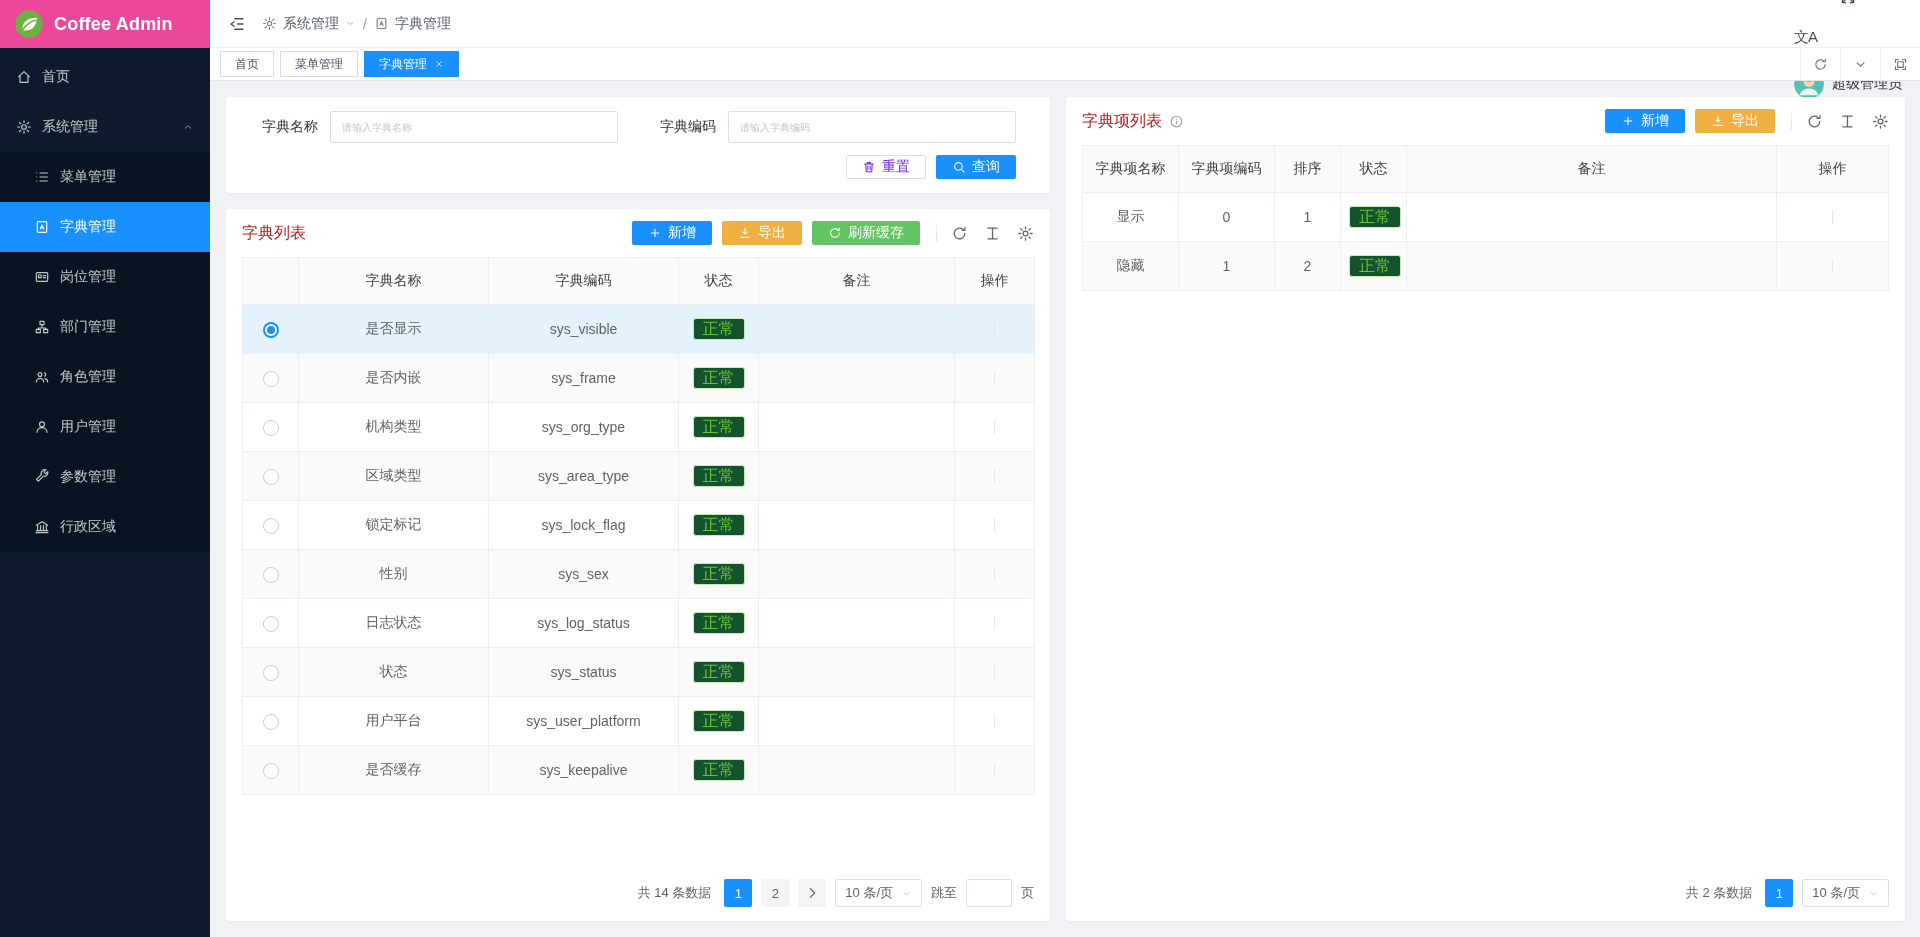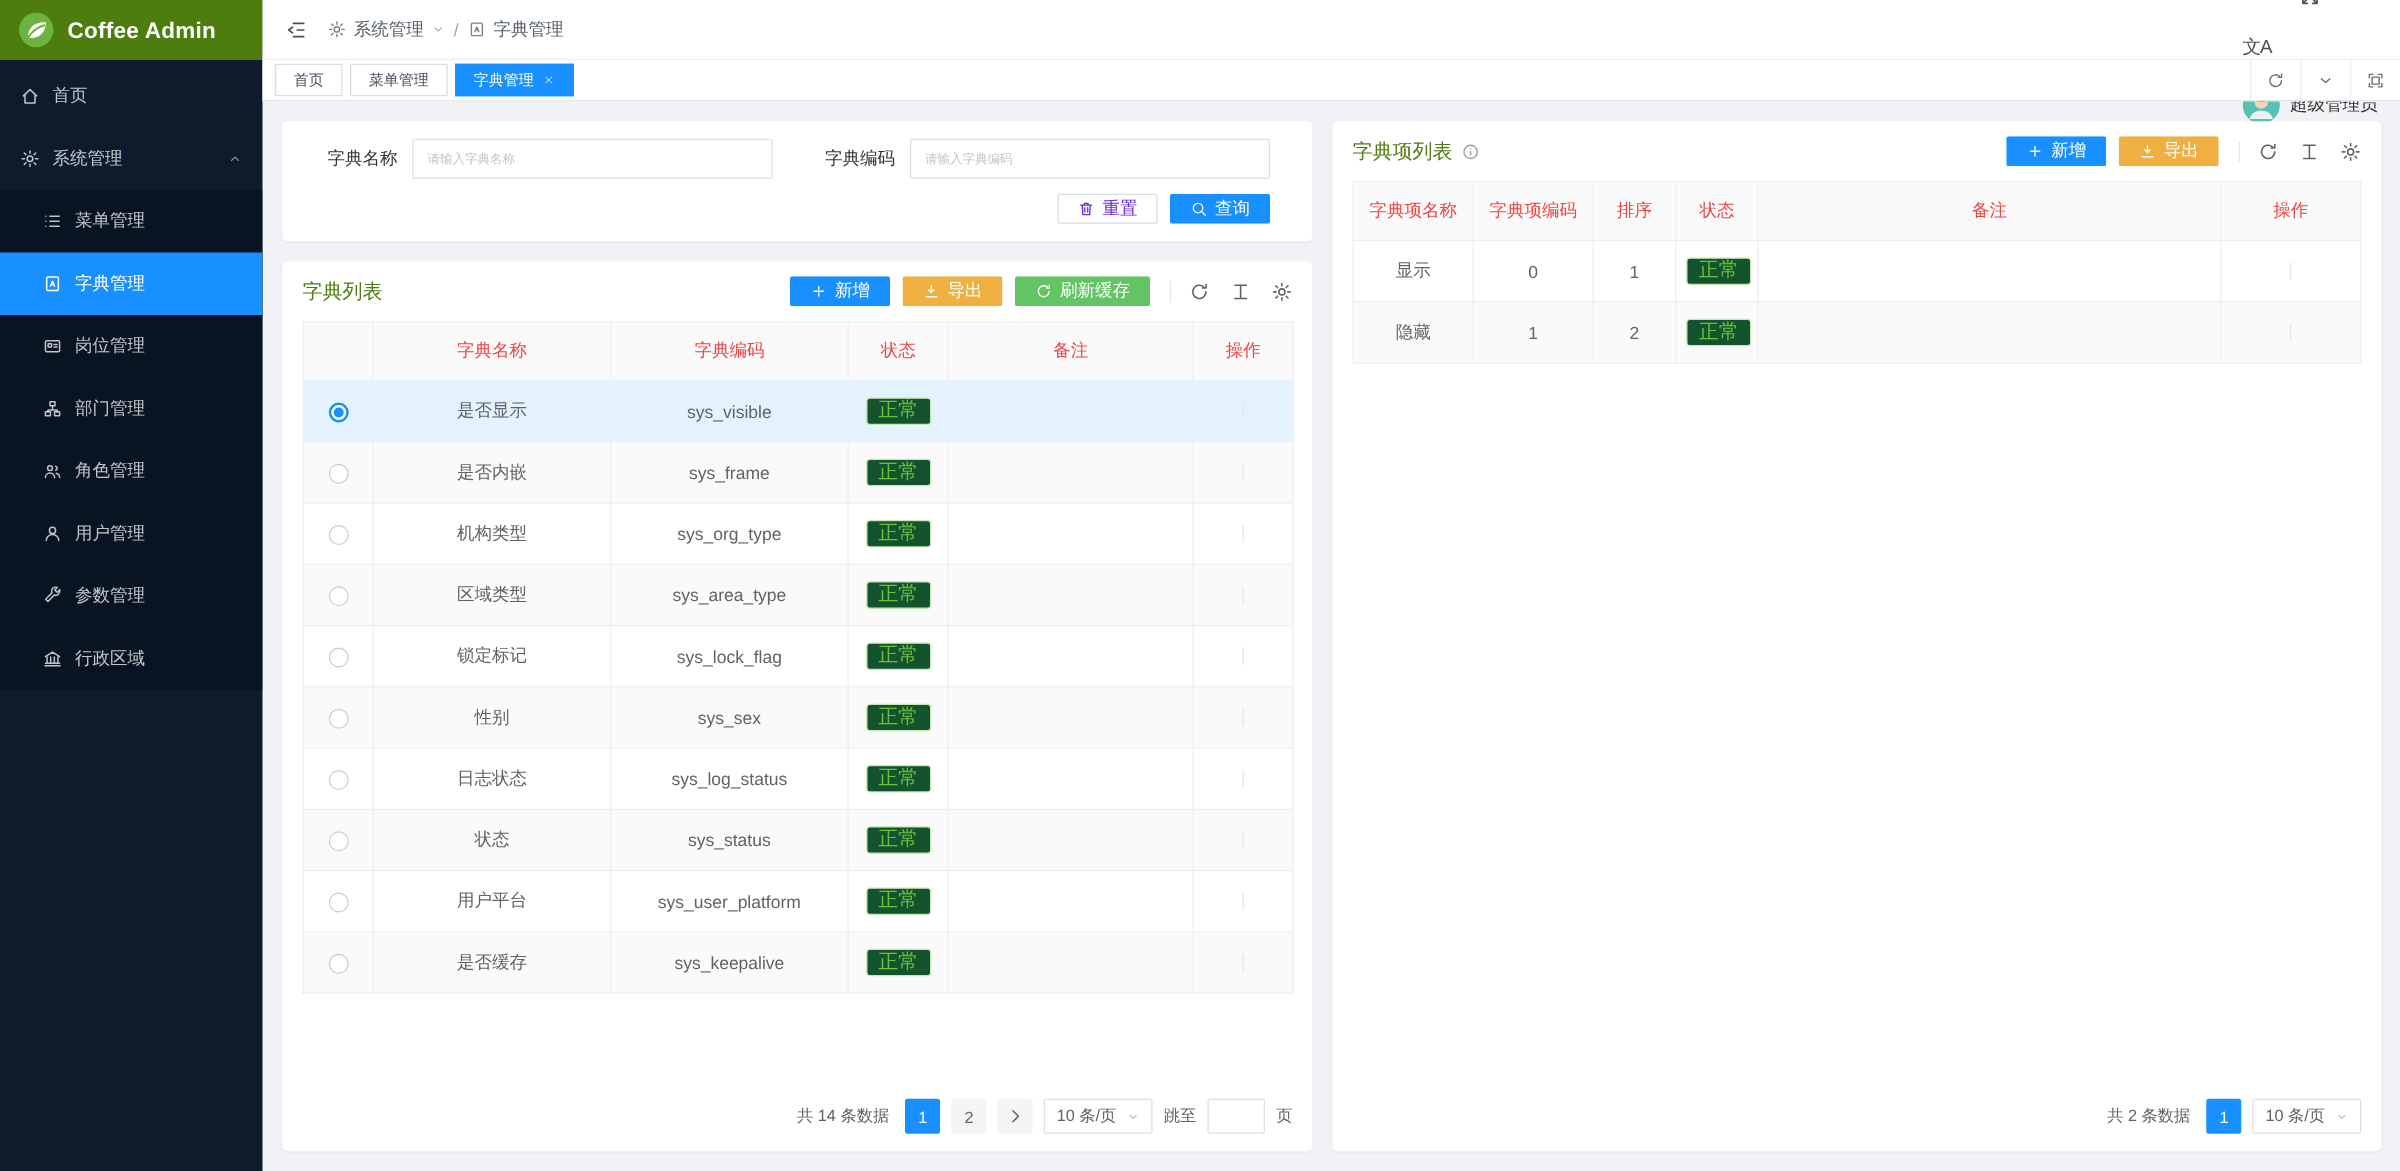--- a/index.html
+++ b/index.html
@@ -3,21 +3,21 @@
 <meta charset="utf-8">
 <style>
   * { margin:0; padding:0; box-sizing:border-box; }
   html,body { width:1920px; height:937px; overflow:hidden; }
   body { font-family:"Liberation Sans","DejaVu Sans",sans-serif; font-size:14px; color:#303133; background:#f0f2f5; }
 
   .app { display:flex; width:1920px; height:937px; }
 
   
   .sidebar { width:210px; flex-shrink:0; background:#0d1b2c; color:rgba(255,255,255,.75); display:flex; flex-direction:column; }
-  .logo { height:48px; display:flex; align-items:center; gap:10px; padding:0 14px; background:#4d7c0f; flex-shrink:0; }
+  .logo { height:48px; display:flex; align-items:center; gap:10px; padding:0 14px; background:#ec4899; flex-shrink:0; }
   .logo .icn { font-size:30px; }
   .logo-text { color:#fff; font-weight:bold; font-size:18px; letter-spacing:.2px; white-space:nowrap; }
   .menu { flex:1; overflow:hidden; padding-top:4px; }
   .menu-item { height:50px; display:flex; align-items:center; gap:10px; padding:0 16px; font-size:14px; cursor:pointer; white-space:nowrap; }
   .menu-item .icn { font-size:16px; flex-shrink:0; }
   .menu-item .chev { margin-left:auto; font-size:12px; opacity:.8; }
   .submenu { background:#091422; }
   .submenu .menu-item { padding-left:34px; }
   .menu-item.active { background:#1890ff; color:#fff; }
 
@@ -67,29 +67,29 @@
   .btn { height:24px; padding:0 15px; border-radius:2px; font-size:14px; display:inline-flex; align-items:center; gap:6px; border:1px solid transparent; cursor:pointer; font-family:inherit; white-space:nowrap; }
   .btn .icn { font-size:14px; }
   .btn-plain { background:#fff; border-color:#d9dce3; color:#6d28d9; }
   .btn-primary { background:#1890ff; color:#fff; }
   .btn-warning { background:#efb041; color:#fff; }
   .btn-success { background:#62c462; color:#fff; }
 
   
   .list-card { flex:1; min-height:0; display:flex; flex-direction:column; padding:12px 16px 14px 16px; }
   .card-head { display:flex; align-items:center; margin-bottom:12px; flex-shrink:0; }
-  .card-title { font-size:16px; color:#4d7c0f; display:flex; align-items:center; gap:7px; }
+  .card-title { font-size:16px; color:#b91c1c; display:flex; align-items:center; gap:7px; }
   .card-title .icn { font-size:15px; color:#9aa1a9; }
   .head-actions { margin-left:auto; display:flex; align-items:center; gap:10px; }
   .icon-group { display:flex; align-items:center; gap:16px; color:#5f6368; margin-left:6px; padding-left:14px; border-left:1px solid #e3e6ea; }
   .icon-group .icn { font-size:17px; cursor:pointer; }
 
   table { width:100%; border-collapse:collapse; font-size:14px; color:#606266; table-layout:fixed; }
   th, td { border:1px solid #ebeef5; text-align:center; height:49px; padding:0 8px; overflow:hidden; white-space:nowrap; }
-  th { background:#fafafa; color:#ef4444; font-weight:normal; height:47px; }
+  th { background:#fafafa; color:#404040; font-weight:normal; height:47px; }
   tr.stripe td { background:#fafafa; }
   tr.row-selected td { background:#e3f2fd; }
 
   .badge-success { display:inline-block; padding:2px 9px; font-size:16px; line-height:16px; color:#67c23a; background:#14532d; border:1px solid #c6e8b3; border-radius:3px; }
 
   .radio { width:16px; height:16px; border:1px solid #c9ced6; border-radius:50%; display:inline-flex; align-items:center; justify-content:center; background:#fff; cursor:pointer; vertical-align:middle; }
   .radio.checked { border-color:#1890ff; border-width:2px; }
   .radio.checked i { width:8px; height:8px; border-radius:50%; background:#1890ff; }
 
   .ops { display:inline-flex; align-items:center; gap:9px; }

